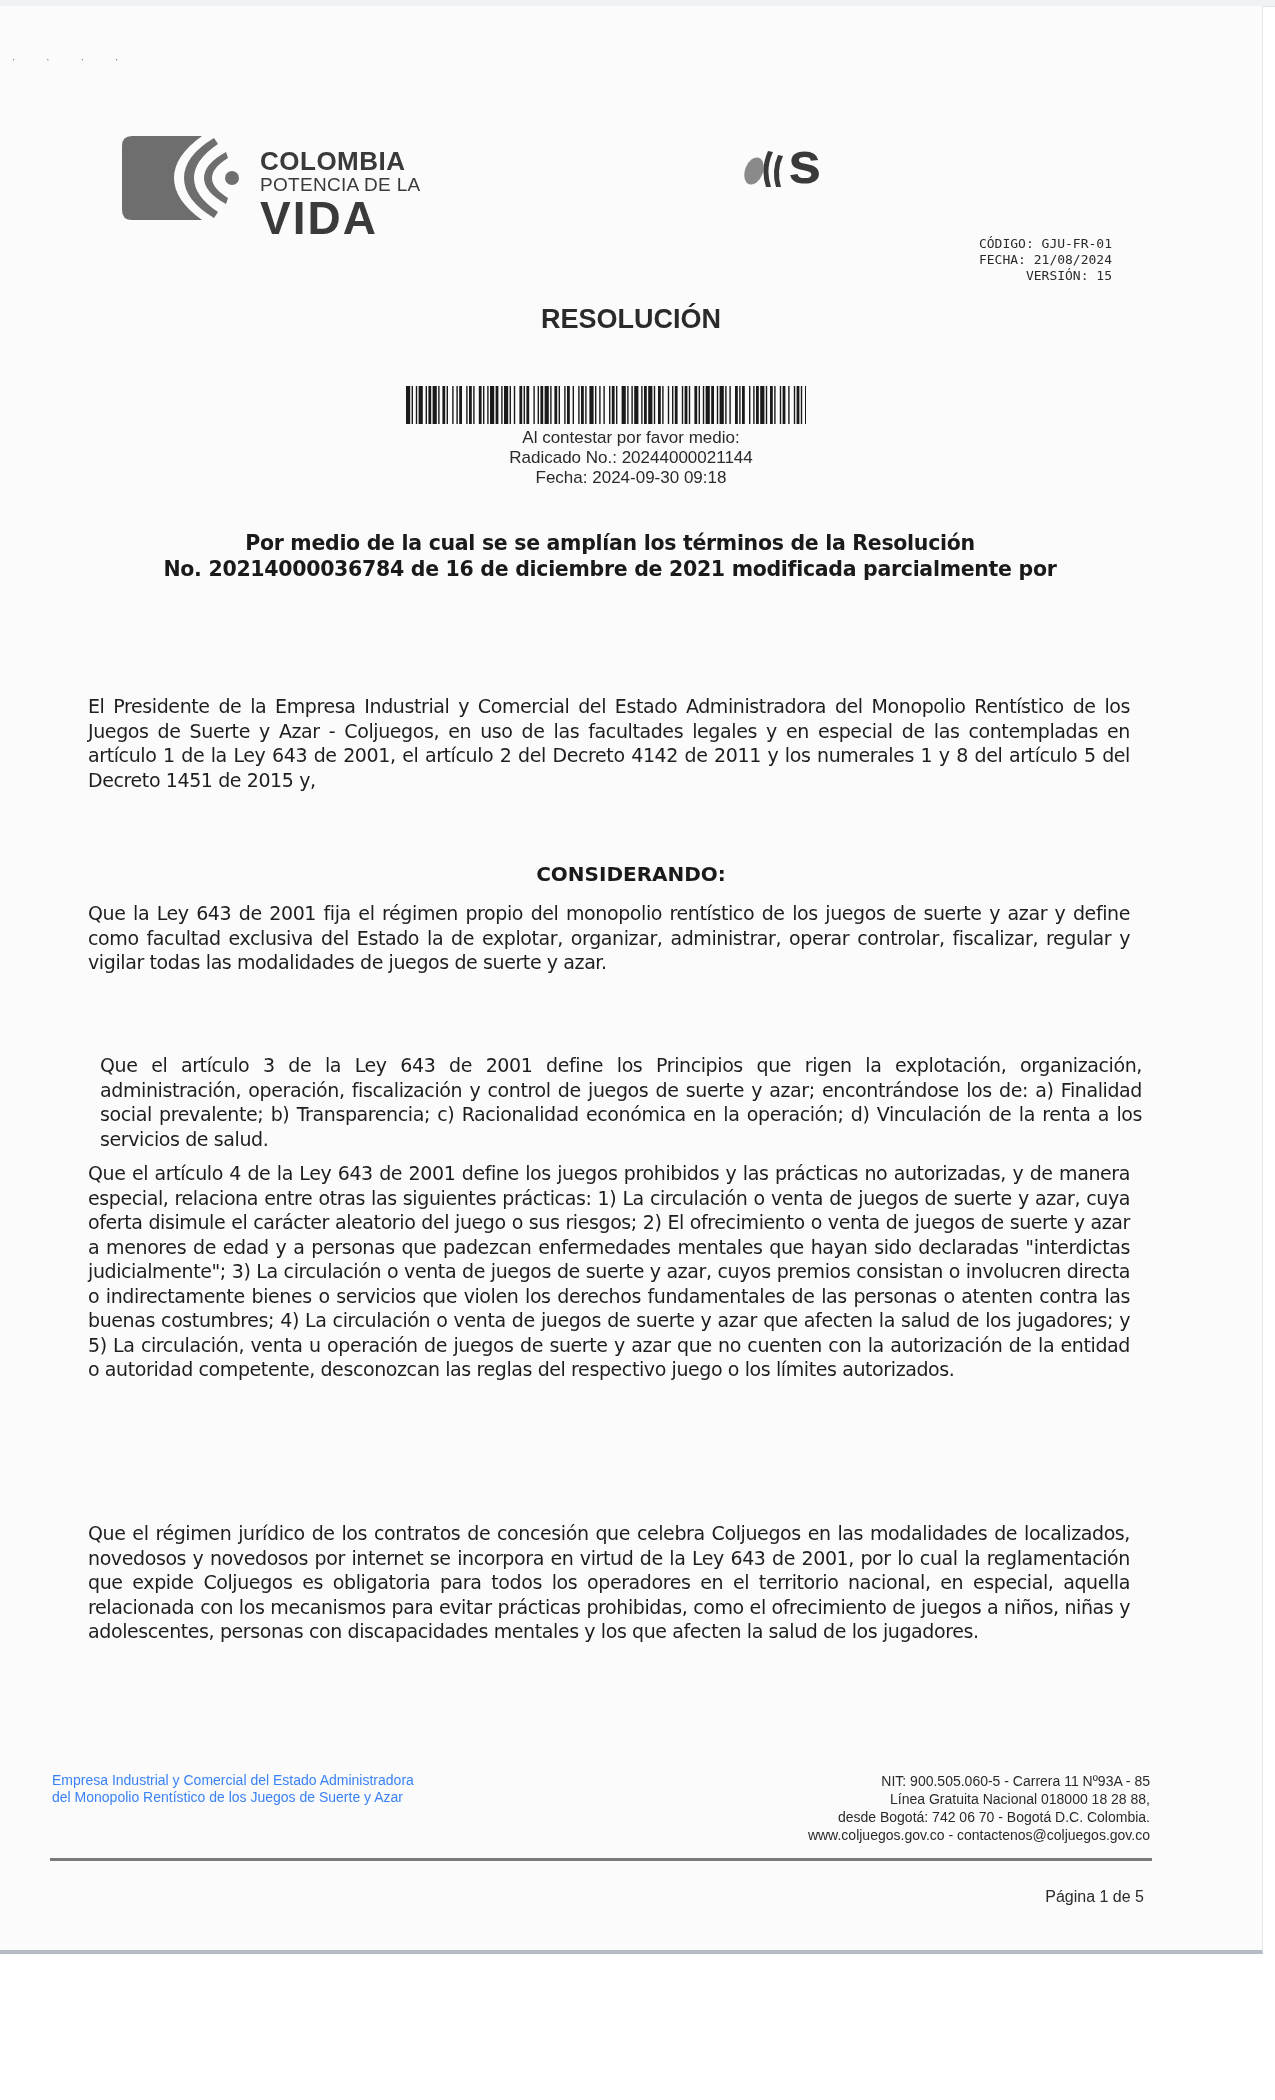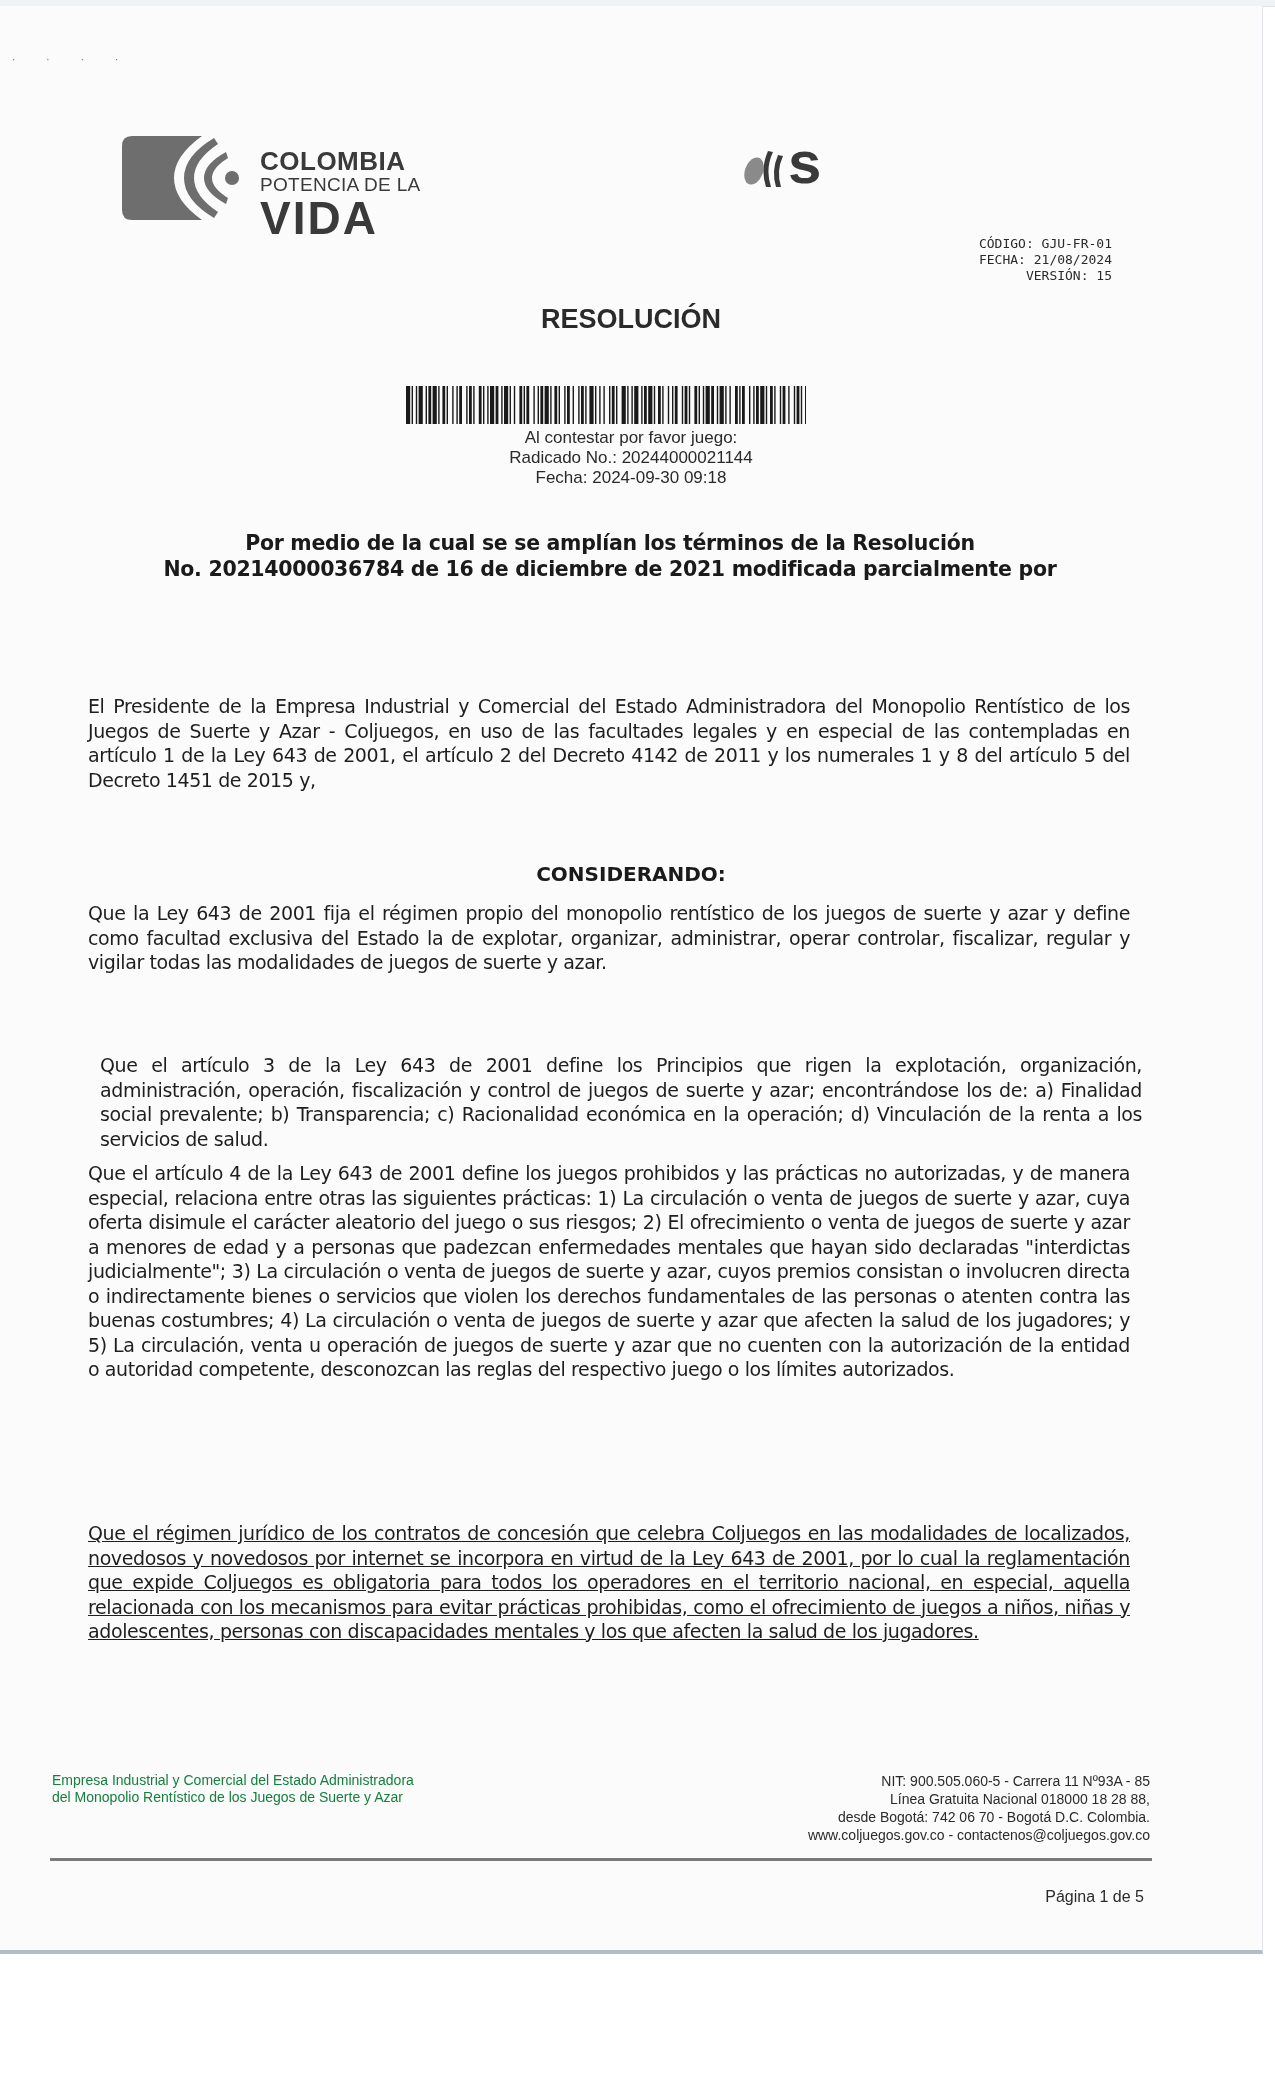--- a/index.html
+++ b/index.html
@@ -37,23 +37,23 @@
 
     .title { position: absolute; left: 90px; width: 1040px; top: 524px; text-align: center; font-family: "DejaVu Sans", sans-serif; font-weight: bold; font-size: 20.5px; line-height: 26px; color: #1a1a1a; letter-spacing: -0.3px; }
     .title i { font-style: italic; }
 
     .body-text { position: absolute; left: 88px; width: 1042px; font-family: "DejaVu Sans", sans-serif; font-size: 19px; line-height: 24.5px; text-align: justify; color: #1e1e1e; letter-spacing: -0.4px; }
     .p-intro { top: 688px; }
     .considerando { position: absolute; left: 0; width: 1262px; top: 856px; text-align: center; font-family: "DejaVu Sans", sans-serif; font-weight: bold; font-size: 20px; color: #1a1a1a; }
     .p1 { top: 895px; }
     .p2 { top: 1035px; }
     .p3 { top: 1155px; }
-    .p4 { top: 1515px; text-decoration: underline; }
-
-    .footer-left { position: absolute; left: 52px; top: 1766px; font-family: "Liberation Sans", sans-serif; font-size: 14px; line-height: 17px; color: #15803d; }
+    .p4 { top: 1515px; }
+
+    .footer-left { position: absolute; left: 52px; top: 1766px; font-family: "Liberation Sans", sans-serif; font-size: 14px; line-height: 17px; color: #3b82f6; }
     .footer-right { position: absolute; right: 112px; top: 1766px; text-align: right; font-family: "Liberation Sans", sans-serif; font-size: 14px; line-height: 18px; color: #2a2a2a; }
     .footer-line { position: absolute; left: 50px; top: 1852px; width: 1102px; height: 3px; background: #7a7a7a; }
     .page-number { position: absolute; right: 118px; top: 1882px; font-family: "Liberation Sans", sans-serif; font-size: 16px; color: #2a2a2a; }
   </style>
 </head>
 <body>
 
 <div class="top-edge"></div>
 
 <div class="page">
@@ -177,21 +177,21 @@
       <rect x="373.79999999999967" y="0" width="1.4" height="38" fill="#1a1a1a"></rect>
       <rect x="376.5999999999996" y="0" width="2.8" height="38" fill="#1a1a1a"></rect>
       <rect x="382.19999999999965" y="0" width="1.4" height="38" fill="#1a1a1a"></rect>
       <rect x="387.7999999999996" y="0" width="1.4" height="38" fill="#1a1a1a"></rect>
       <rect x="390.59999999999957" y="0" width="2.8" height="38" fill="#1a1a1a"></rect>
       <rect x="394.79999999999956" y="0" width="1.4" height="38" fill="#1a1a1a"></rect>
       <rect x="398.99999999999955" y="0" width="4.199999999999999" height="38" fill="#1a1a1a"></rect>
     </svg>
 
   <div class="radicado">
-    <div>Al contestar por favor juego:</div>
+    <div>Al contestar por favor medio:</div>
     <div>Radicado No.: 20244000021144</div>
     <div>Fecha: 2024-09-30 09:18</div>
   </div>
 
   <div class="title">
     <div>Por medio de la cual se se amplían los términos de la Resolución</div>
     <div>No. 20214000036784 de 16 de diciembre de 2021 modificada parcialmente por</div>
   </div>
 
   <p class="body-text p-intro" style="margin:0">El Presidente de la Empresa Industrial y Comercial del Estado Administradora del Monopolio Rentístico de los Juegos de Suerte y Azar - Coljuegos, en uso de las facultades legales y en especial de las contempladas en artículo 1 de la Ley 643 de 2001, el artículo 2 del Decreto 4142 de 2011 y los numerales 1 y 8 del artículo 5 del Decreto 1451 de 2015 y,</p>

